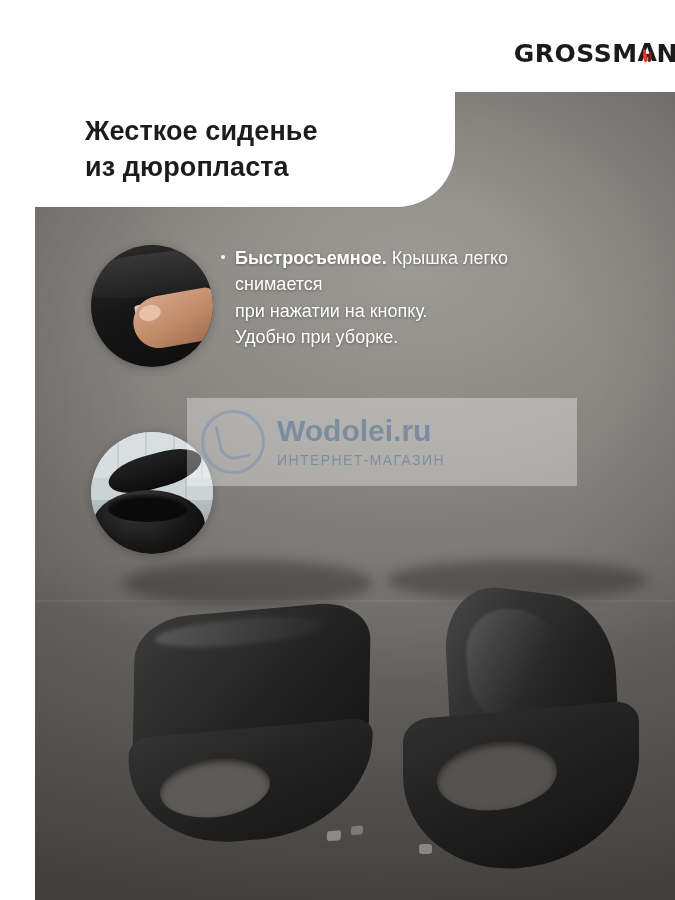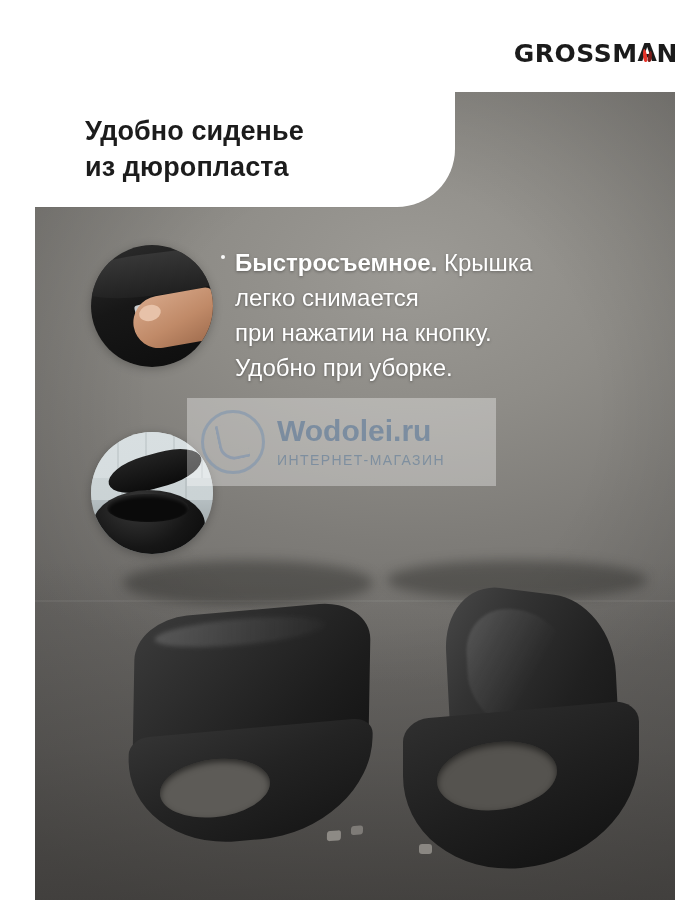--- a/index.html
+++ b/index.html
@@ -246,21 +246,21 @@
     border-radius: 50%;
     background: #0a0a0a;
     box-shadow: inset 0 2px 4px rgba(255,255,255,0.12);
   }
 
   .feature-text {
     margin-left: 22px;
     width: 330px;
     color: #ffffff;
     font-family: "Liberation Sans", sans-serif;
-    font-size: 24px;
+    font-size: 18px;
     line-height: 1.46;
     text-shadow: 0 1px 3px rgba(0,0,0,0.35);
     position: relative;
   }
   .bullet-dot {
     position: absolute;
     left: -14px;
     top: 10px;
     width: 4px;
     height: 4px;
@@ -274,21 +274,21 @@
   .feature-body {
     font-weight: 400;
     white-space: pre-line;
   }
 
   
   .watermark {
     position: absolute;
     left: 152px;
     top: 398px;
-    width: 309px;
+    width: 390px;
     height: 88px;
     z-index: 25;
     background: rgba(255,255,255,0.34);
     display: flex;
     align-items: center;
     padding-left: 14px;
     box-sizing: border-box;
   }
   .wm-ring {
     width: 58px;
@@ -509,21 +509,21 @@
       <span class="flame-wrap">
         <span class="flame-a">A</span>
         <span class="flame-red"></span>
         <span class="flame-dark"></span>
       </span>
       <span>N</span>
     </div>
   </div>
 
   <div class="title-card">
-    <div class="title-text">Удобно сиденье
+    <div class="title-text">Жесткое сиденье
 из дюропласта</div>
   </div>
 
   <div class="feature feature-1">
     <div class="thumb thumb-1">
       <div class="band"></div>
       <div class="button-chip"></div>
       <div class="finger"></div>
       <div class="nail"></div>
     </div>

